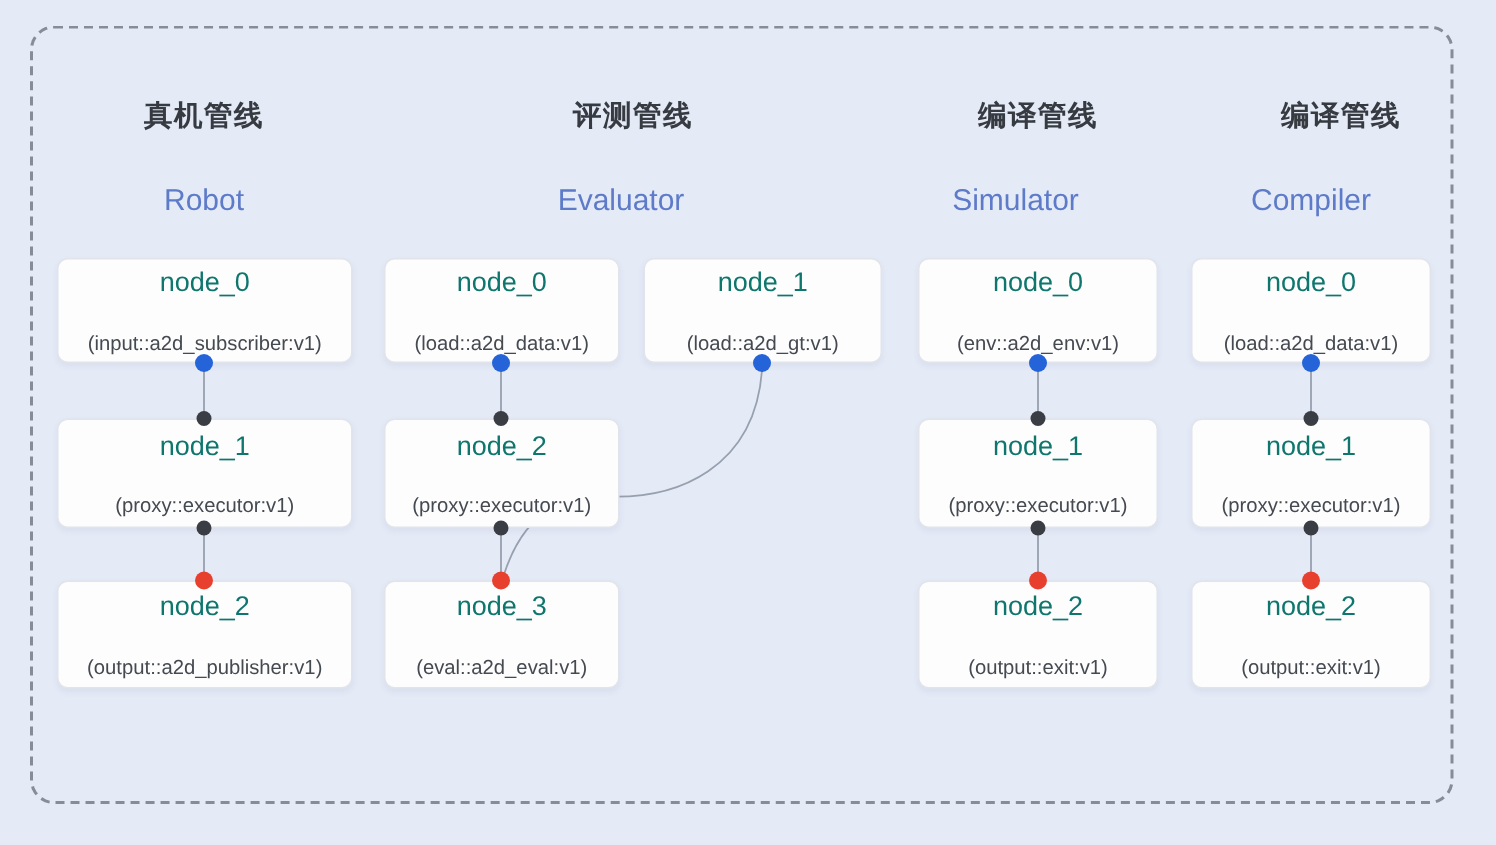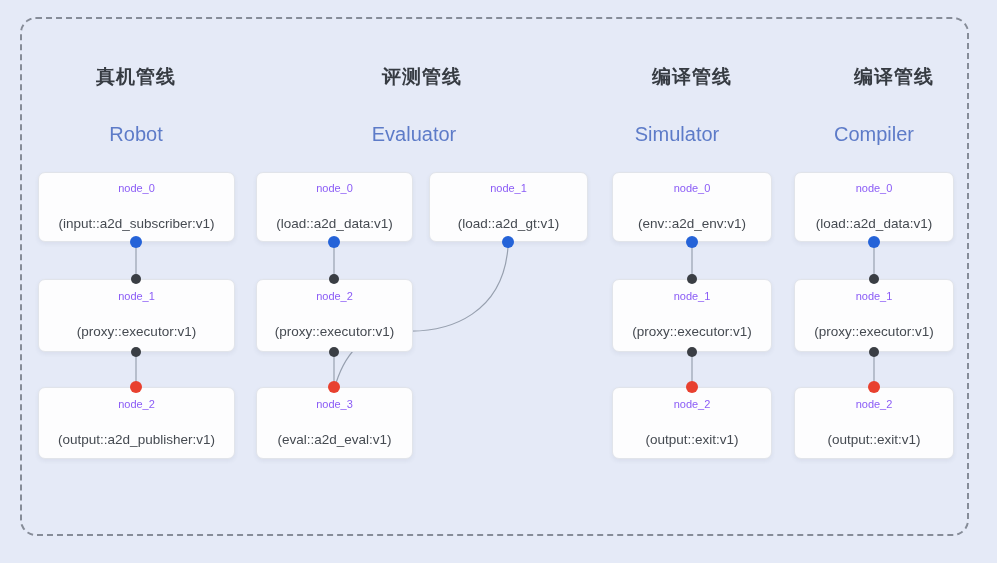--- a/index.html
+++ b/index.html
@@ -64,22 +64,22 @@
     box-sizing: border-box;
     box-shadow: 0 2px 4px rgba(60, 70, 100, 0.07);
     display: flex;
     flex-direction: column;
     align-items: center;
     justify-content: center;
     gap: 3px;
     z-index: 2;
   }
   .card .nname {
-    font-size: 11px;
-    color: #8b5cf6;
+    font-size: 18px;
+    color: #0f766e;
     line-height: 1.35;
   }
   .card .ntype {
     font-size: 13.5px;
     color: #454a51;
     line-height: 1.35;
     margin-top: 16px;
   }
   .dot {
     position: absolute;

